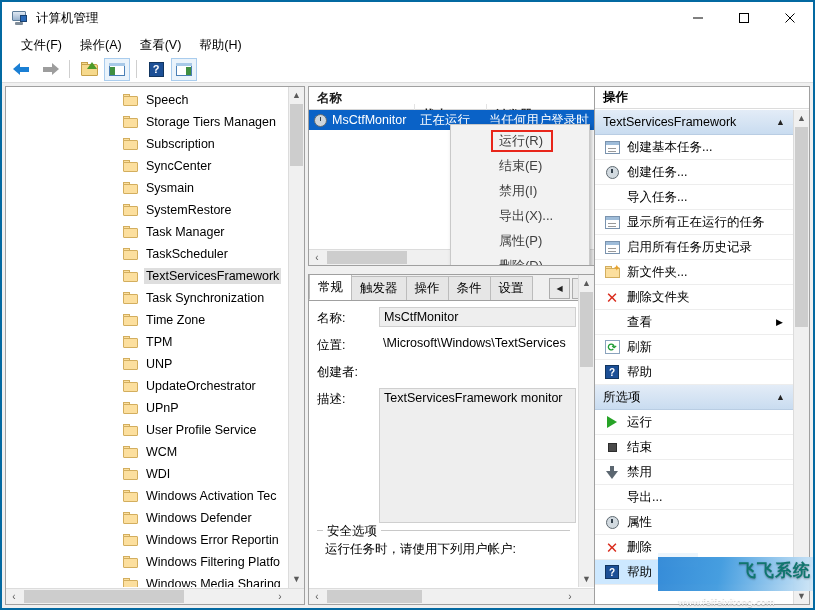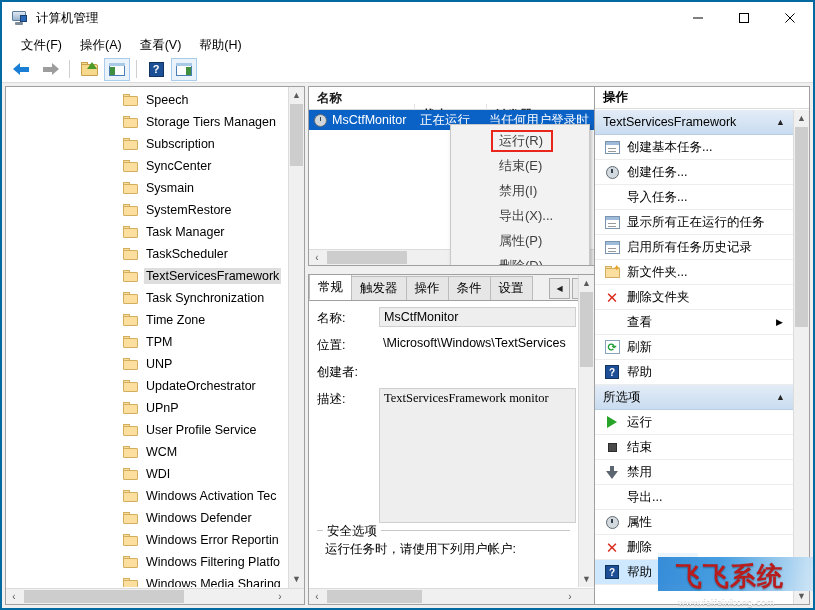--- a/index.html
+++ b/index.html
@@ -269,21 +269,21 @@
   }
   .field-row { display: flex; align-items: flex-start; margin-bottom: 7px; padding-left: 8px; }
   .field-label { width: 62px; font-size: 12.5px; flex: none; padding-top: 3px; }
   .field-value {
     flex: 1; min-height: 20px;
     background: #eeeeee; border: 1px solid #cfcfcf;
     font-size: 12.5px; padding: 2px 4px; white-space: nowrap; overflow: hidden;
     margin-right: 2px;
   }
   .field-value.plain { background: transparent; border: none; }
-  .field-value.tall { height: 135px; font-family: Liberation Serif, serif; }
+  .field-value.tall { height: 135px; }
   .group-box {
     margin: 6px 8px 0 8px; border-top: 1px solid #c8c8c8;
     position: relative; padding-top: 10px;
   }
   .group-title {
     position: absolute; left: 6px; top: -8px; background: #fff;
     padding: 0 4px; font-size: 12.5px;
   }
   .group-text { font-size: 12.5px; padding-left: 8px; white-space: nowrap; }
 
@@ -362,23 +362,24 @@
     position: absolute; left: 0; top: 4px; width: 155px; height: 34px;
     background: linear-gradient(100deg, #2e87d6 0%, #3f9ade 40%, #cfe6f7 100%);
     opacity: 0.95;
   }
   .wm-band2 {
     position: absolute; left: 0; top: 0; width: 40px; height: 14px;
     background: #e9f3fb; opacity: .85;
   }
   .wm-text {
     position: absolute; left: 18px; top: 6px; right: 2px;
-    font-size: 26px; font-weight: bold; color: #b91c1c;
+    font-size: 17px; font-weight: bold; color: #0f766e;
     letter-spacing: 1px; text-shadow: 0 1px 2px rgba(0,0,0,.35);
     font-family: "DejaVu Sans", sans-serif;
+    text-align: right;
   }
   .wm-sub {
     position: absolute; left: 20px; bottom: 1px; right: 2px;
     font-size: 9px; color: #ffffff; font-family: "DejaVu Sans", sans-serif;
     text-shadow: 0 1px 1px rgba(0,0,0,.3);
   }
 </style>
 </head>
 <body>
 

